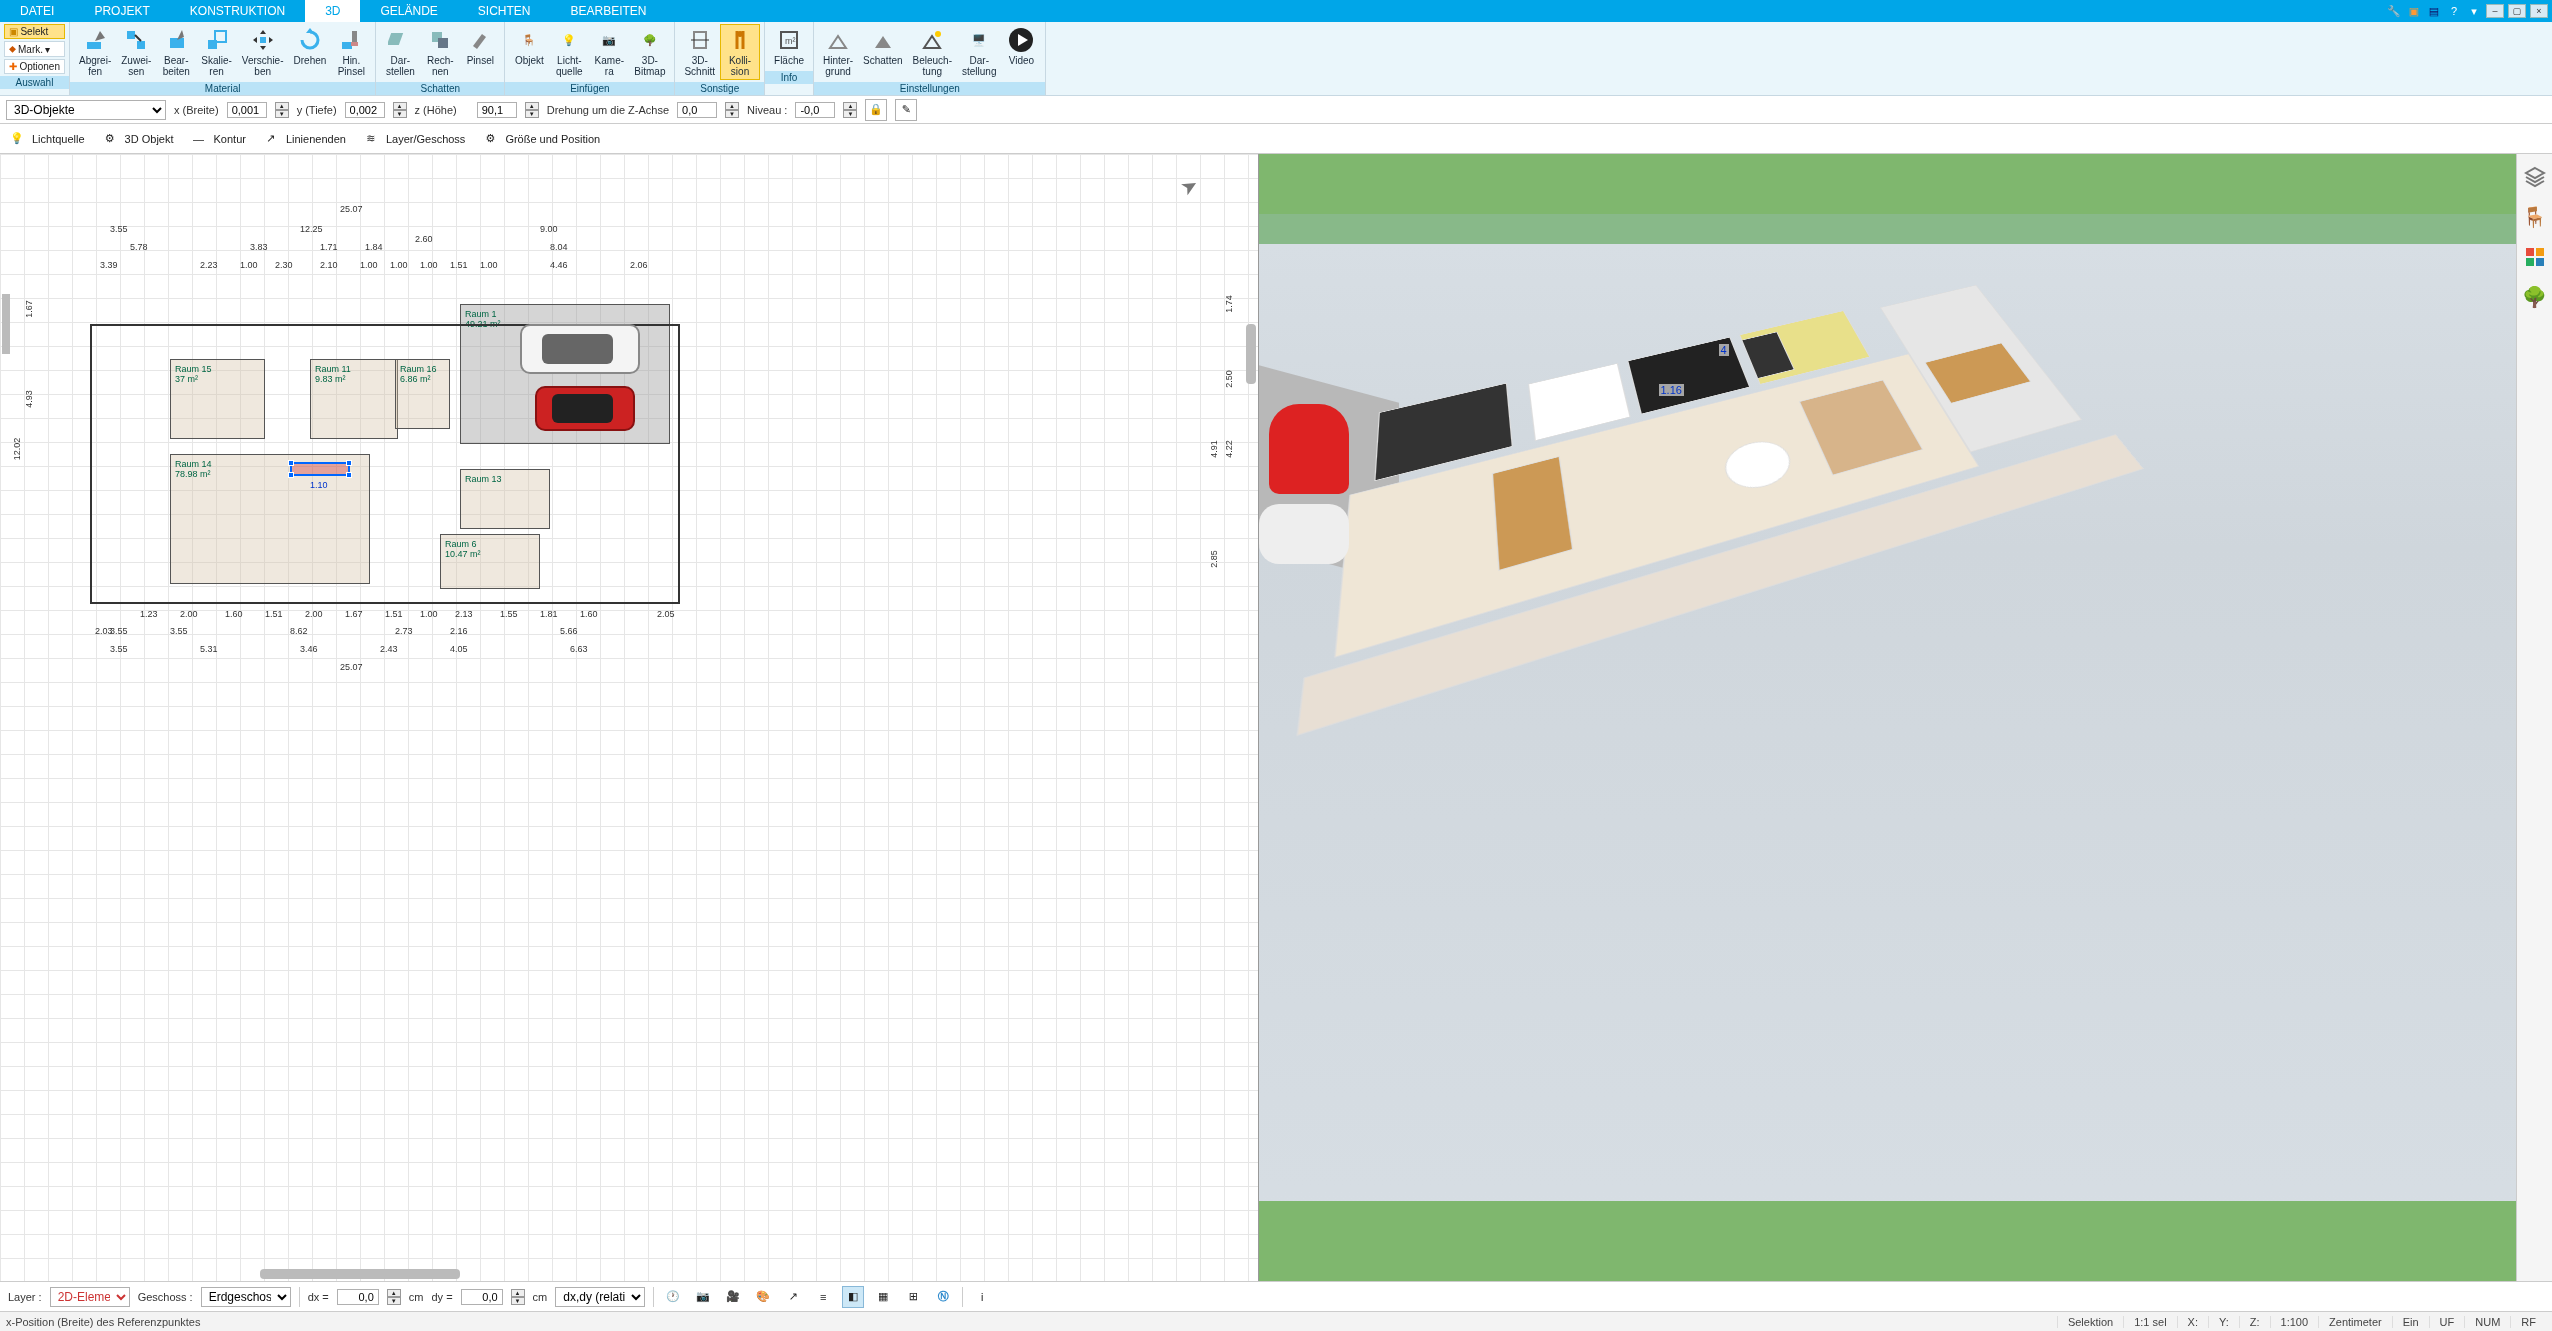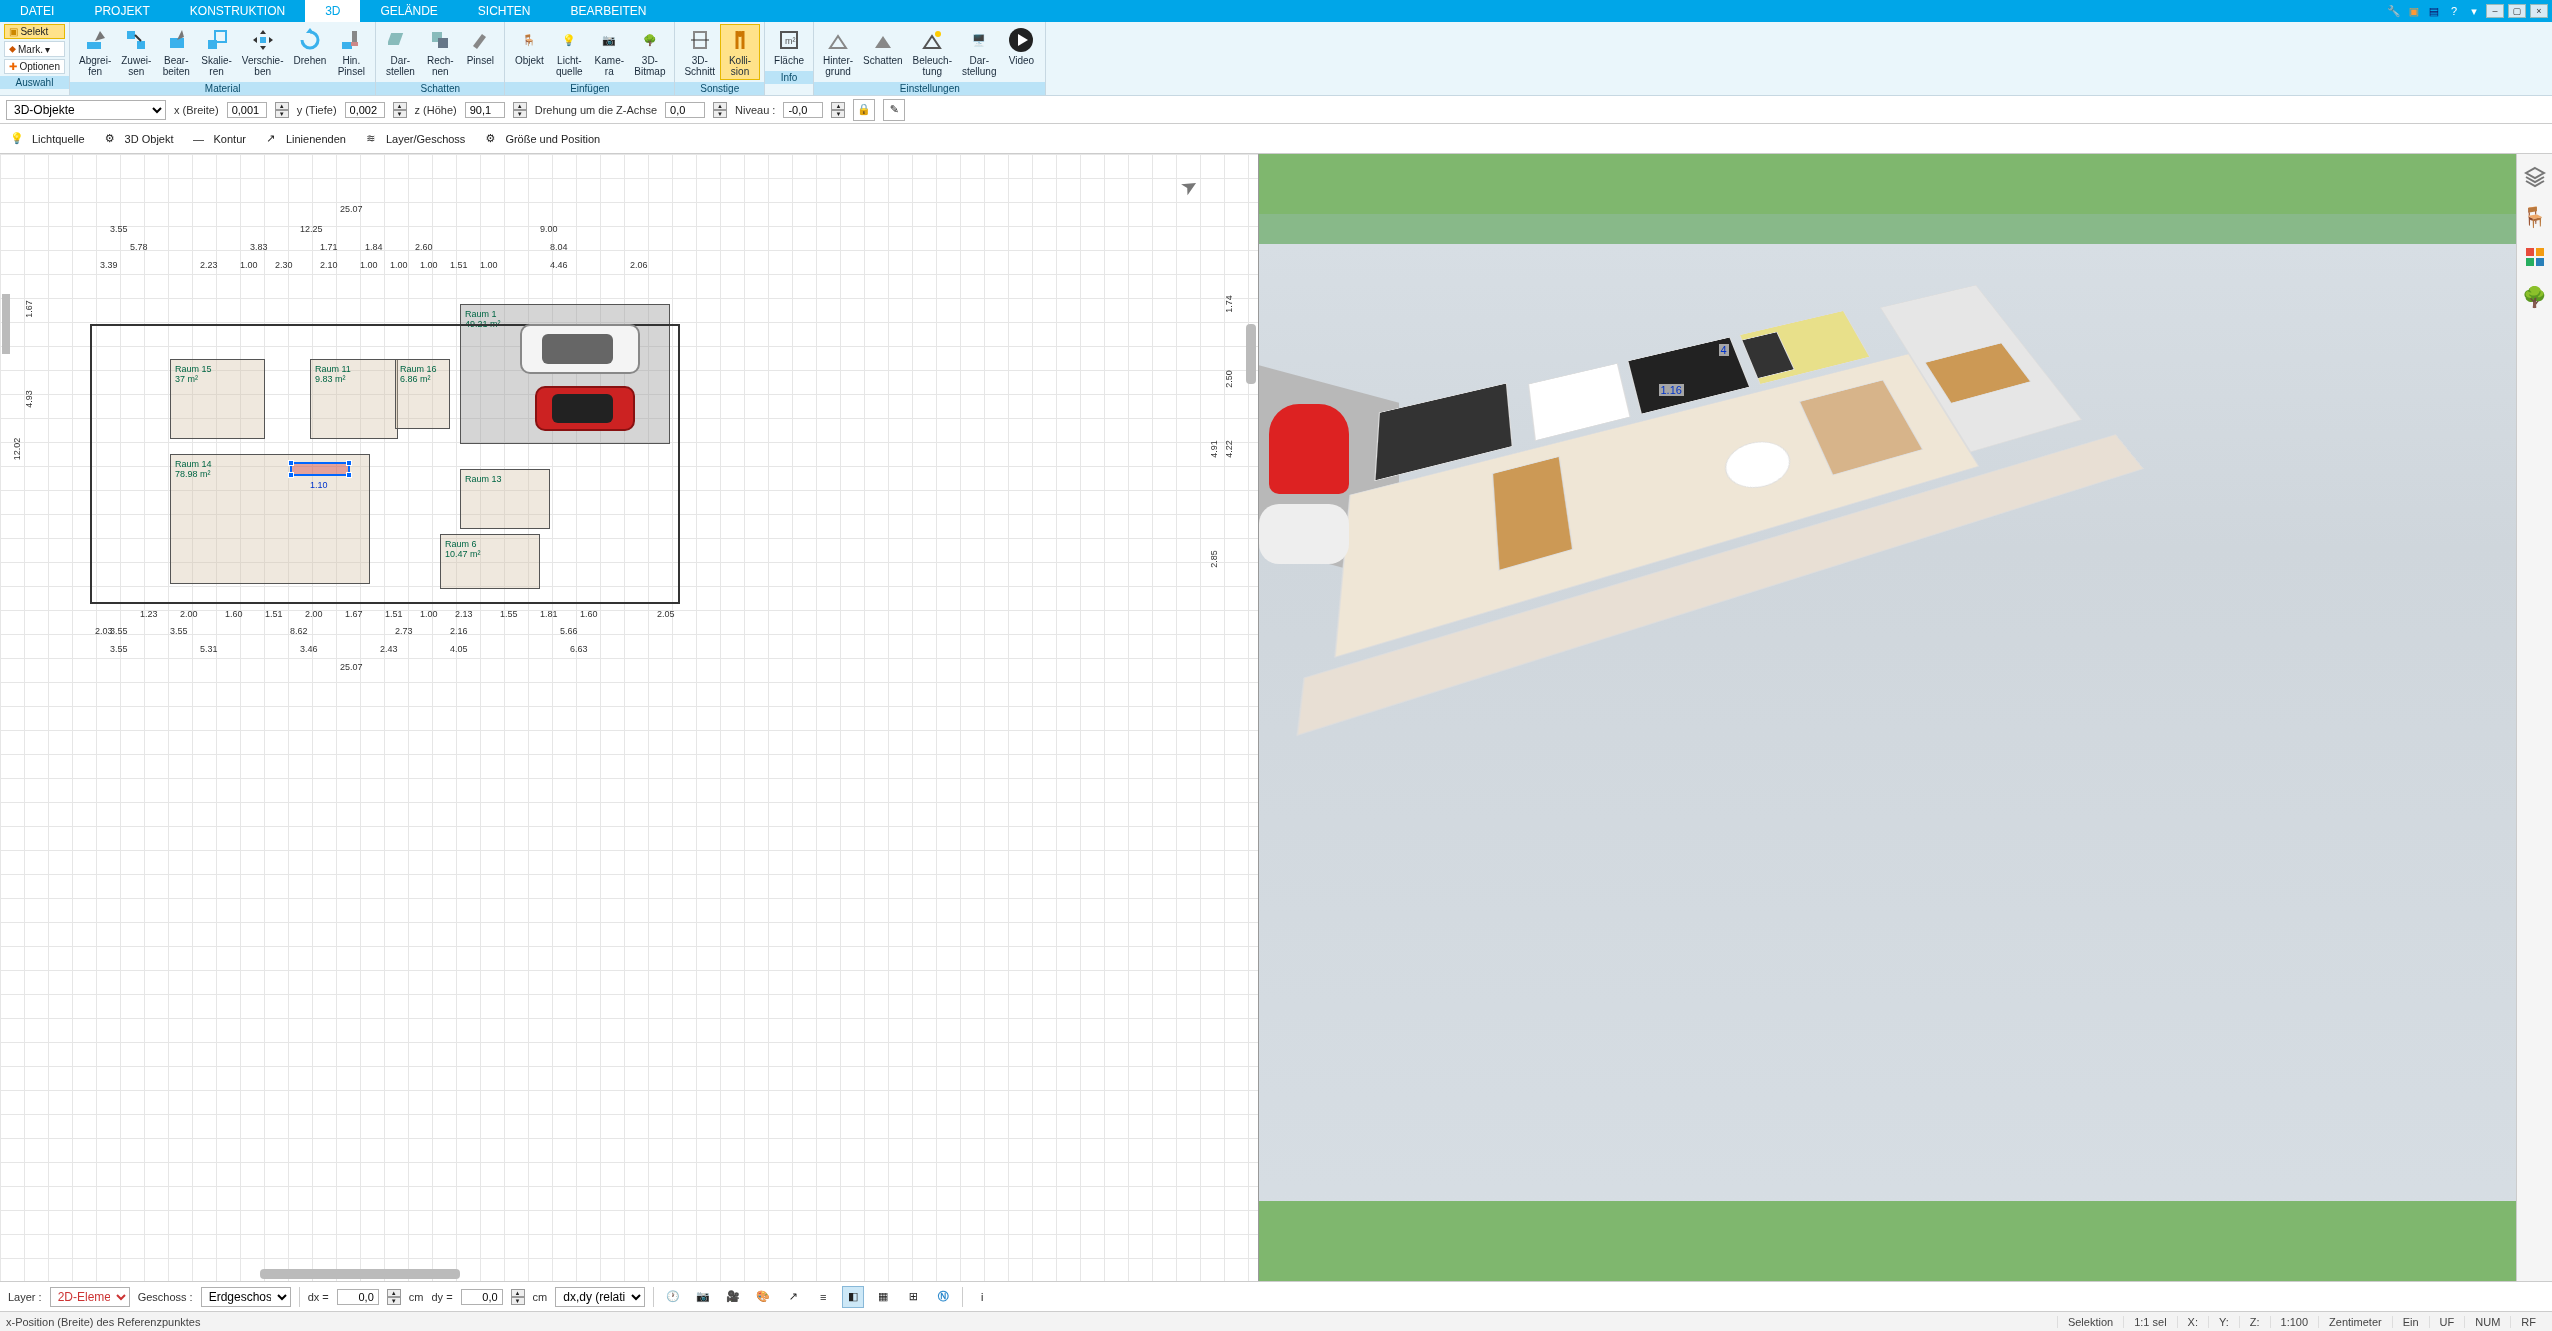--- a/index.html
+++ b/index.html
@@ -360,21 +360,21 @@
         <span class="spin-btn">▲</span>
         <span class="spin-btn">▼</span>
       </span>
     <span class="prop-label">y (Tiefe)</span>
     <input class="prop-input" style="width: 40px;" value="0,002">
     <span class="spinner">
         <span class="spin-btn">▲</span>
         <span class="spin-btn">▼</span>
       </span>
     <span class="prop-label">z (Höhe)</span>
-    <input class="prop-input" style="width: 40px;" value="90,1">
+    <input class="prop-input" style="width: 40px; margin-left: 12px;" value="90,1">
     <span class="spinner">
         <span class="spin-btn">▲</span>
         <span class="spin-btn">▼</span>
       </span>
     <span class="prop-label">Drehung um die Z-Achse</span>
     <input class="prop-input" style="width: 40px;" value="0,0">
     <span class="spinner">
         <span class="spin-btn">▲</span>
         <span class="spin-btn">▼</span>
       </span>
@@ -426,21 +426,21 @@
       <div class="dim-text" style="left:340px;top:50px">25.07</div>
 
       <div class="dim-text" style="left:110px;top:70px">3.55</div>
       <div class="dim-text" style="left:300px;top:70px">12.25</div>
       <div class="dim-text" style="left:540px;top:70px">9.00</div>
 
       <div class="dim-text" style="left:130px;top:88px">5.78</div>
       <div class="dim-text" style="left:250px;top:88px">3.83</div>
       <div class="dim-text" style="left:320px;top:88px">1.71</div>
       <div class="dim-text" style="left:365px;top:88px">1.84</div>
-      <div class="dim-text" style="left:415px;top:88px">2.60</div>
+      <div class="dim-text" style="left:415px;top:80px">2.60</div>
       <div class="dim-text" style="left:550px;top:88px">8.04</div>
 
       <div class="dim-text" style="left:100px;top:106px">3.39</div>
       <div class="dim-text" style="left:200px;top:106px">2.23</div>
       <div class="dim-text" style="left:240px;top:106px">1.00</div>
       <div class="dim-text" style="left:275px;top:106px">2.30</div>
       <div class="dim-text" style="left:320px;top:106px">2.10</div>
       <div class="dim-text" style="left:360px;top:106px">1.00</div>
       <div class="dim-text" style="left:390px;top:106px">1.00</div>
       <div class="dim-text" style="left:420px;top:106px">1.00</div>

